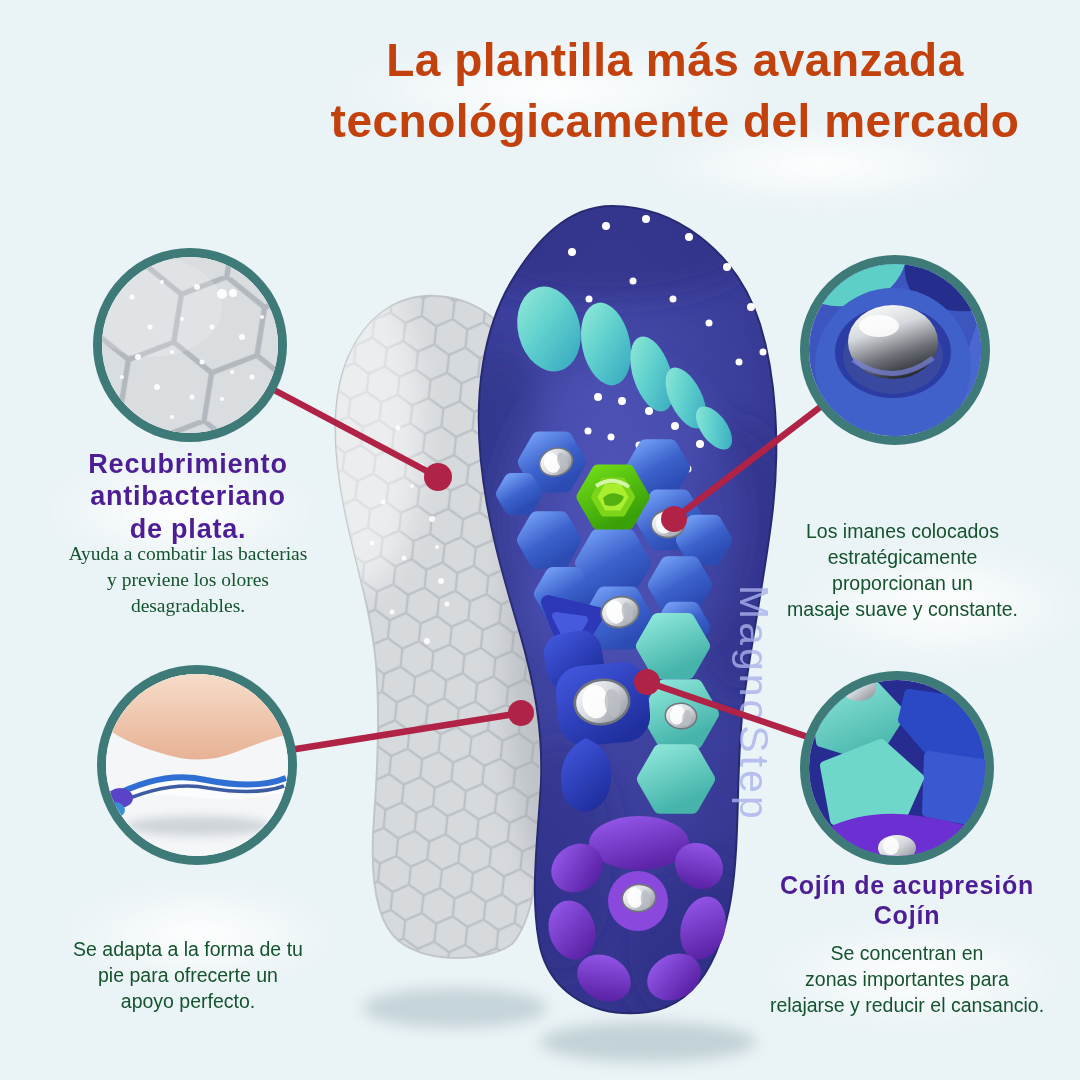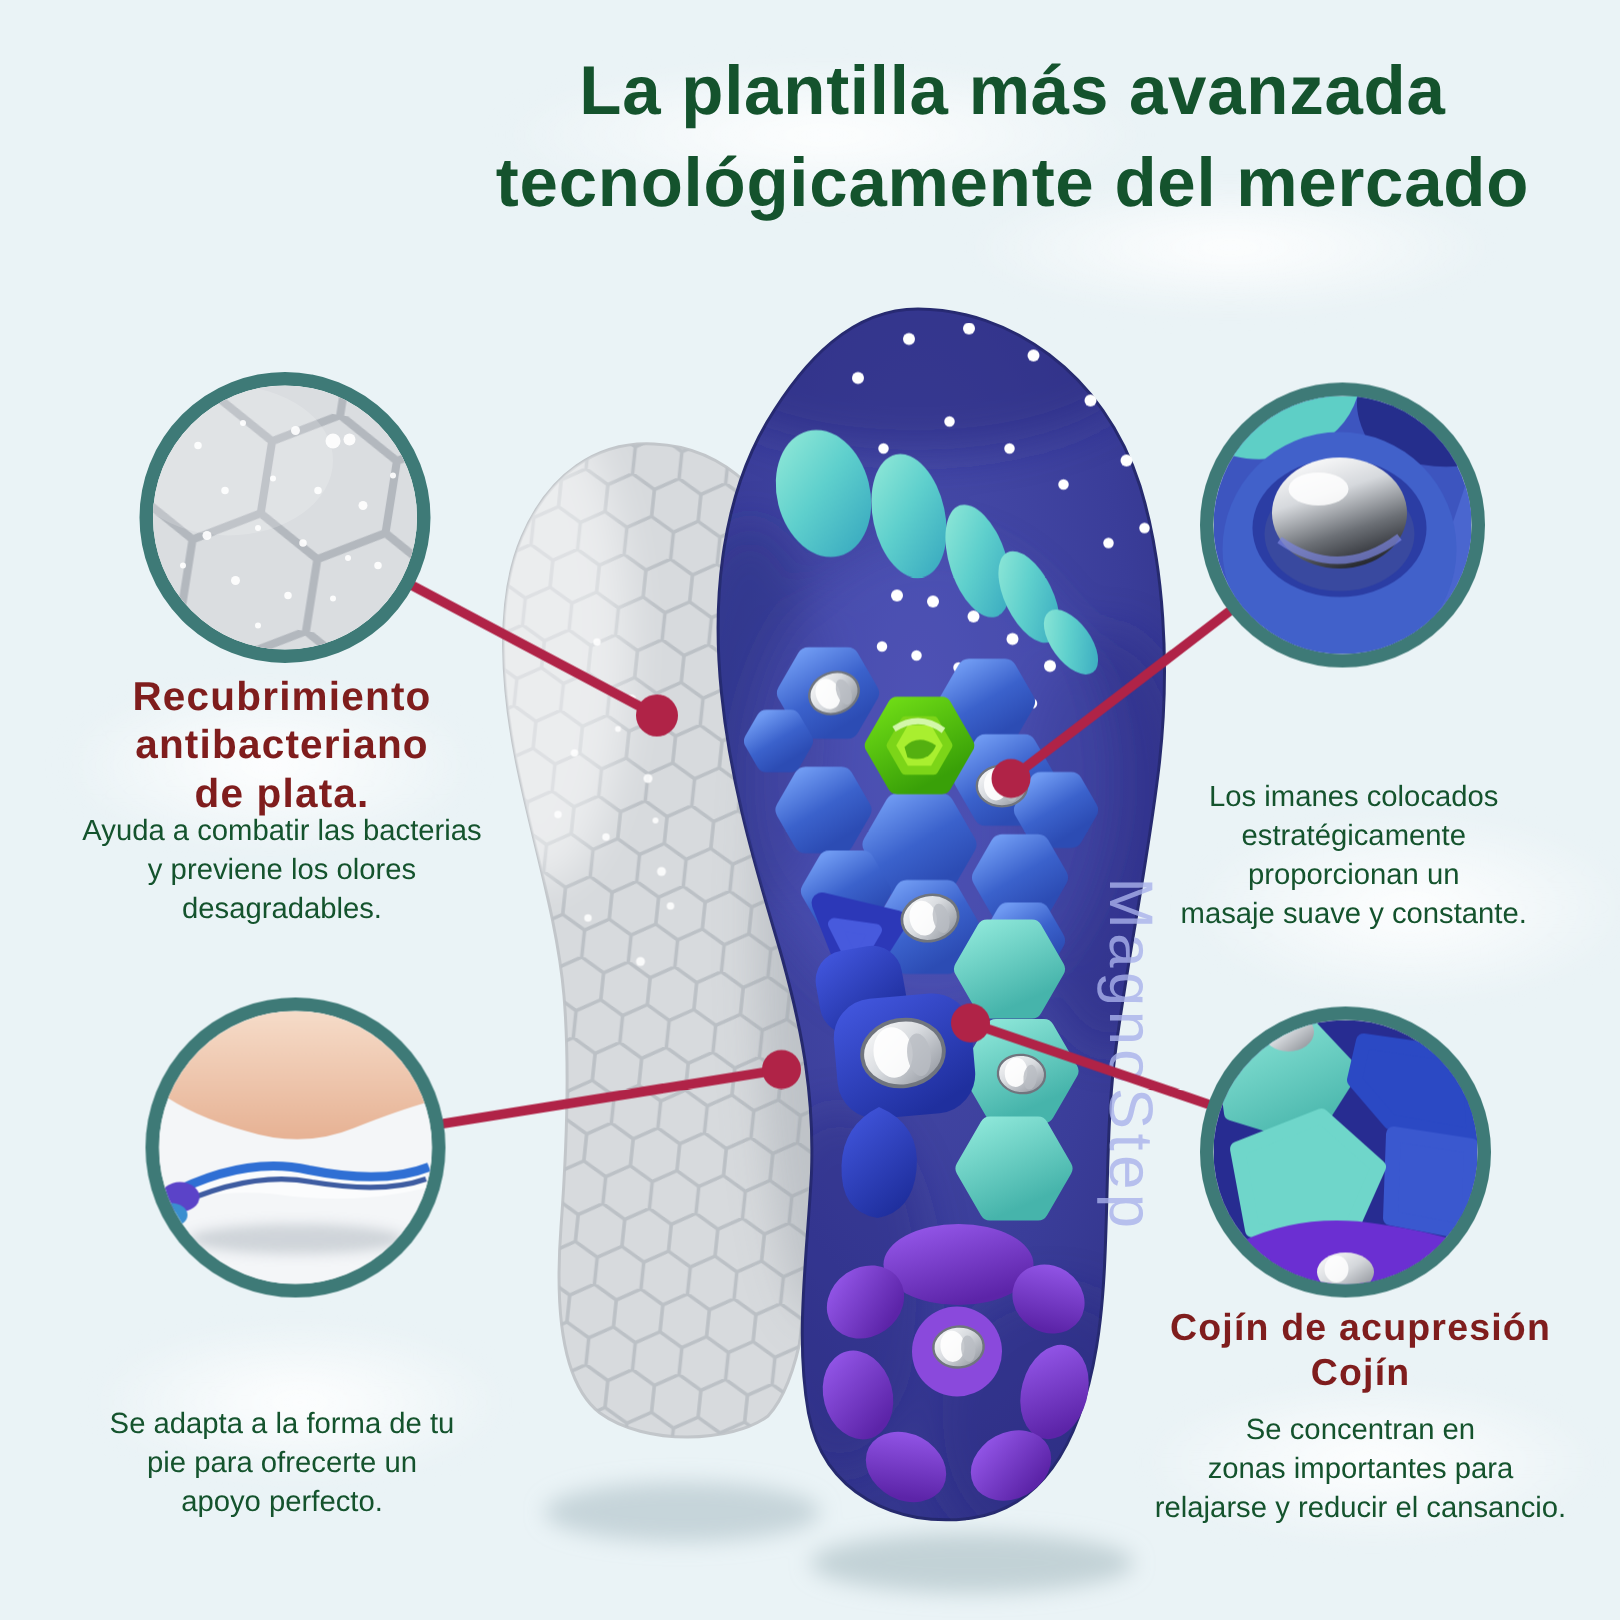--- a/index.html
+++ b/index.html
@@ -2,36 +2,36 @@
 <html><head>
 <meta charset="utf-8">
 <style>
   html,body{margin:0;padding:0;background:#eaf3f6;}
   .canvas{position:relative;width:1080px;height:1080px;background:#eaf3f6;overflow:hidden;
           font-family:"Liberation Sans",sans-serif;}
   .cloud{position:absolute;border-radius:50%;
          background:radial-gradient(closest-side,rgba(255,255,255,.95),rgba(255,255,255,0));
          filter:blur(8px);}
   .title{position:absolute;top:30px;left:270px;width:810px;margin:0;text-align:center;
-         font-size:46px;line-height:1.32;font-weight:bold;color:#14532d;letter-spacing:.5px;
+         font-size:46px;line-height:1.32;font-weight:bold;color:#c2410c;letter-spacing:.5px;
          white-space:pre-line;}
   .scene{position:absolute;left:0;top:0;width:1080px;height:1080px;}
   .circle{position:absolute;border-radius:50%;border:9px solid #3e7a77;overflow:hidden;
           box-sizing:border-box;background:#fff;}
   .circle svg{display:block;width:100%;height:100%;}
   .c-tl{left:93px;top:248px;width:194px;height:194px;}
   .c-tr{left:800px;top:255px;width:190px;height:190px;}
   .c-bl{left:97px;top:665px;width:200px;height:200px;}
   .c-br{left:800px;top:671px;width:194px;height:194px;}
-  .h{position:absolute;margin:0;font-weight:bold;color:#7f1d1d;text-align:center;
+  .h{position:absolute;margin:0;font-weight:bold;color:#4c1d95;text-align:center;
      white-space:pre-line;letter-spacing:.8px;line-height:1.2;}
   .b{position:absolute;margin:0;color:#14532d;text-align:center;white-space:pre-line;
      line-height:1.34;font-size:19.5px;}
   .h-tl{left:38px;top:448px;width:300px;font-size:27px;}
-  .b-tl{left:38px;top:541px;width:300px;}
+  .b-tl{left:38px;top:541px;width:300px;font-family:Liberation Serif, serif;}
   .h-tr{left:753px;top:447px;width:300px;font-size:27px;}
   .b-tr{left:765px;top:518px;width:275px;}
   .h-bl{left:23px;top:866px;width:330px;font-size:27px;}
   .b-bl{left:47px;top:936px;width:282px;}
   .h-br{left:746px;top:870px;width:322px;font-size:25px;}
   .b-br{left:746px;top:940px;width:322px;}
 </style>
 </head>
 <body>
 

